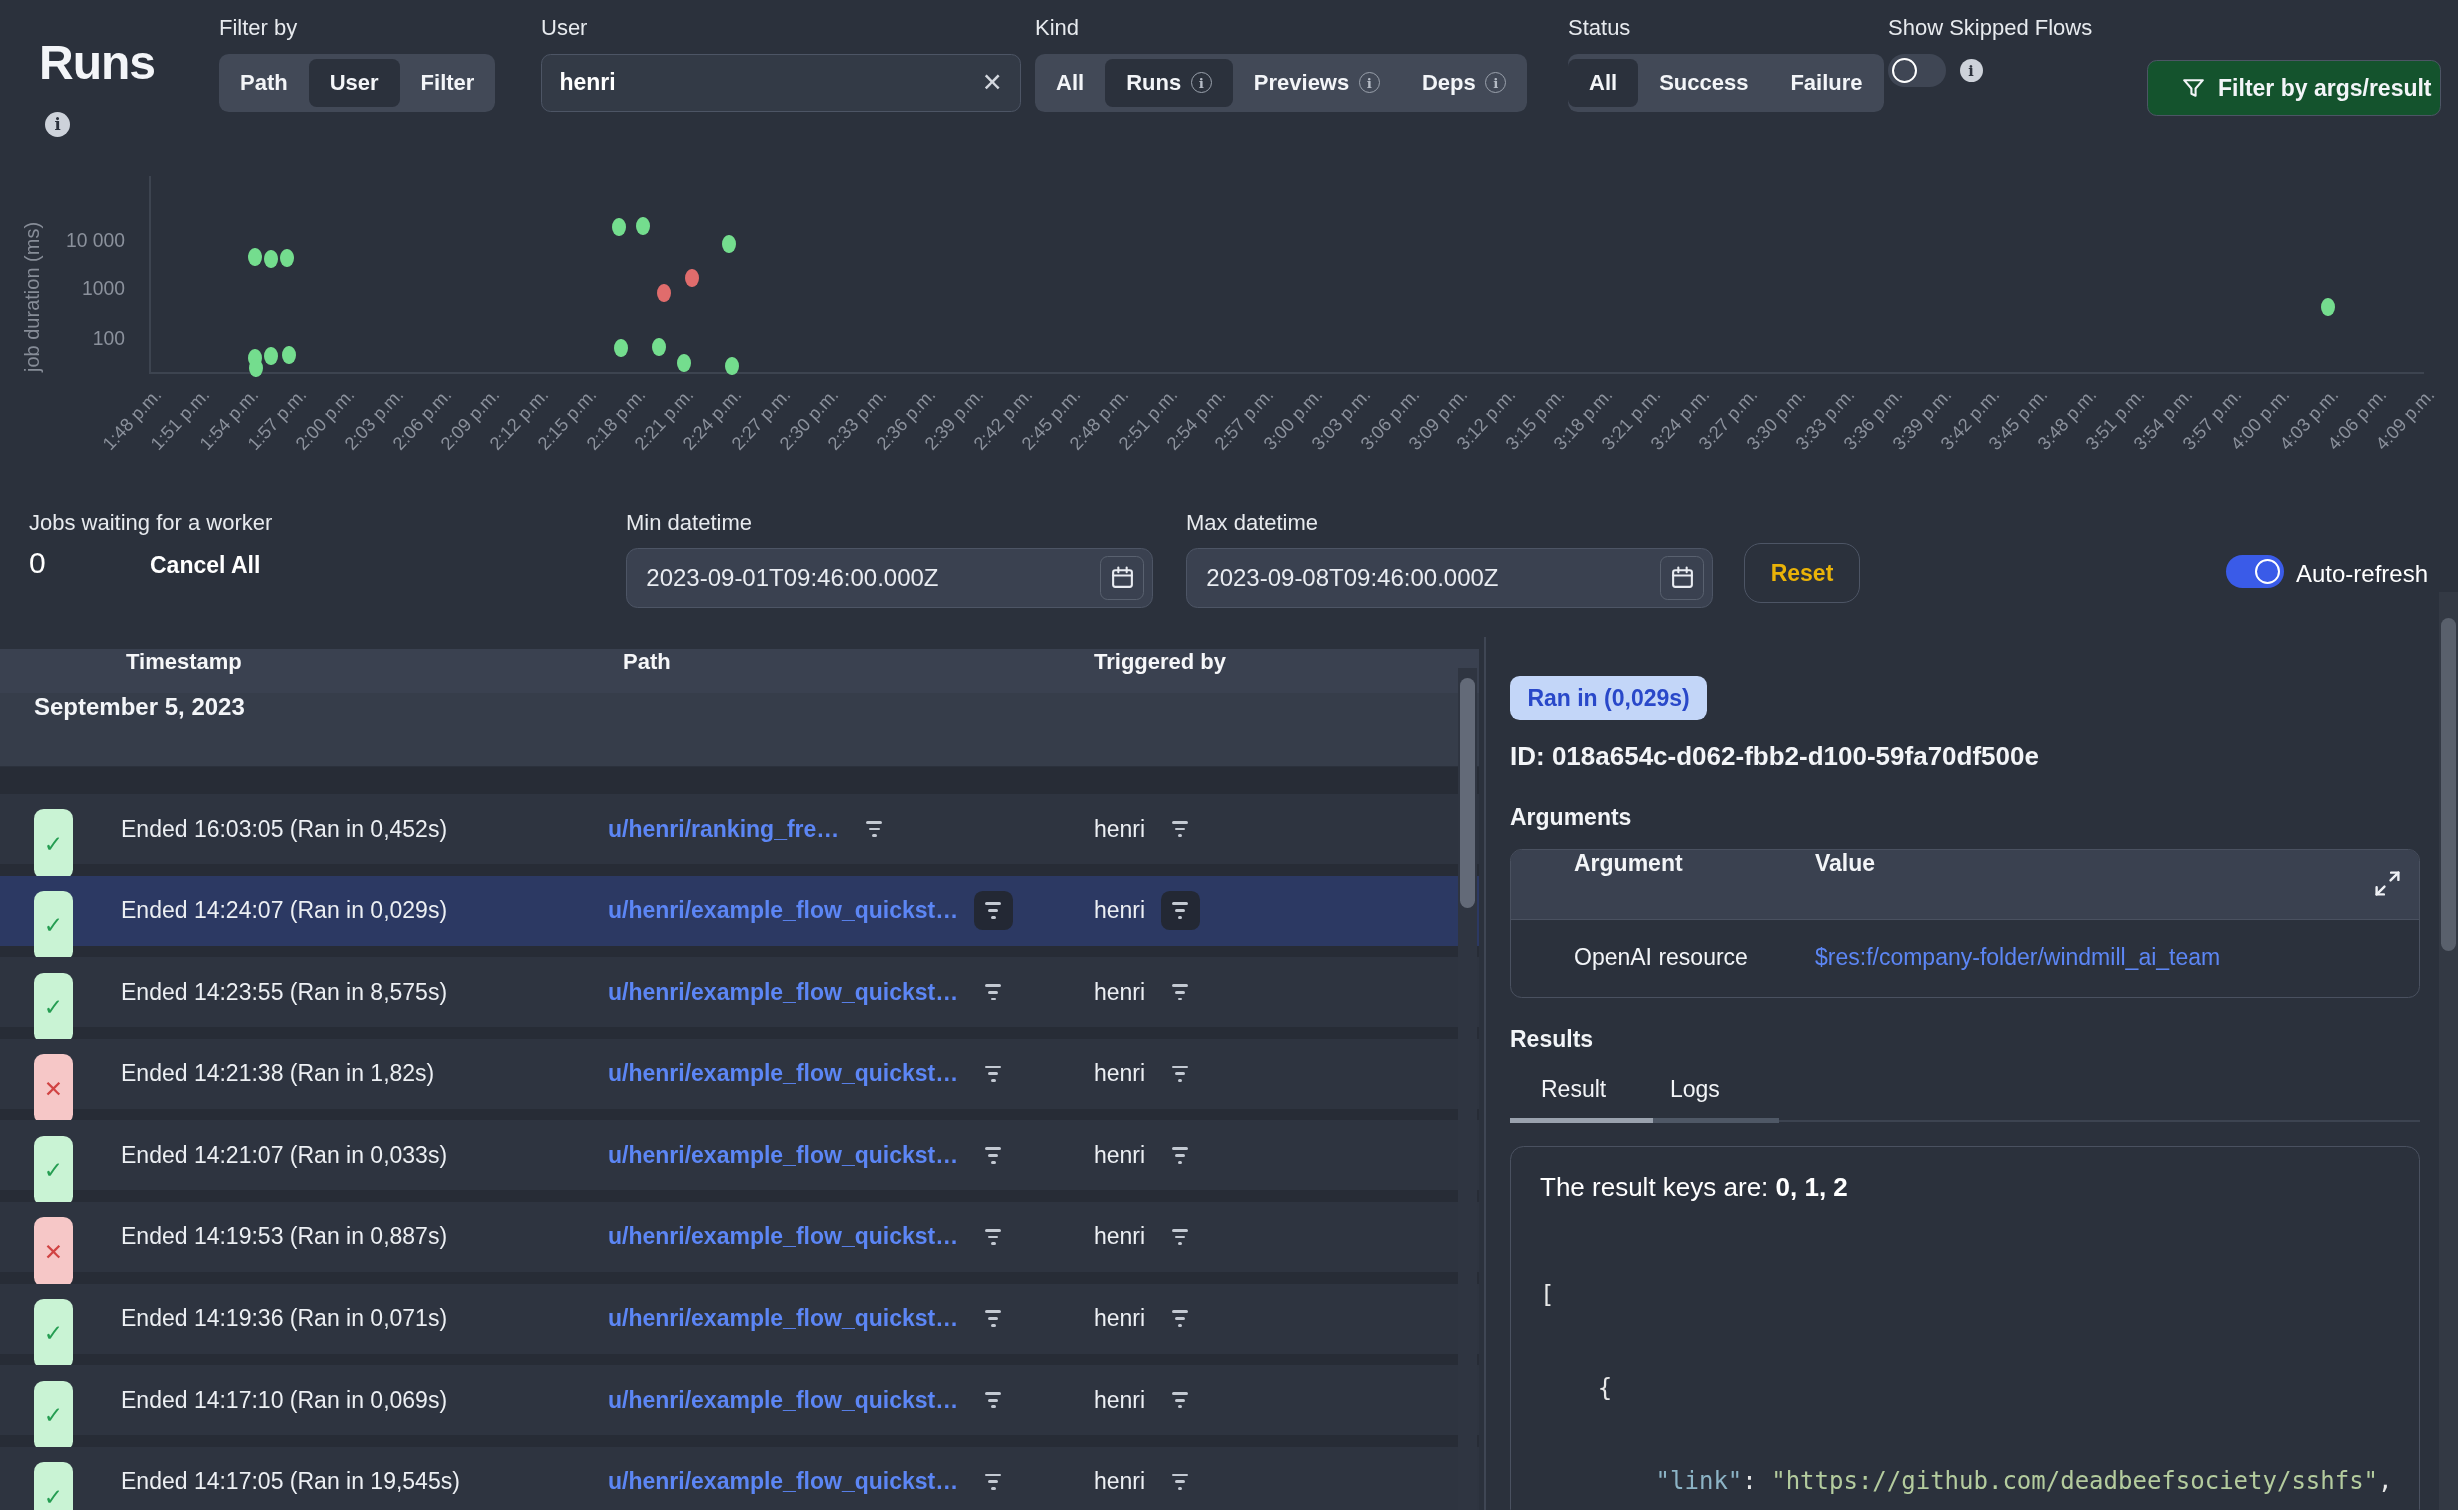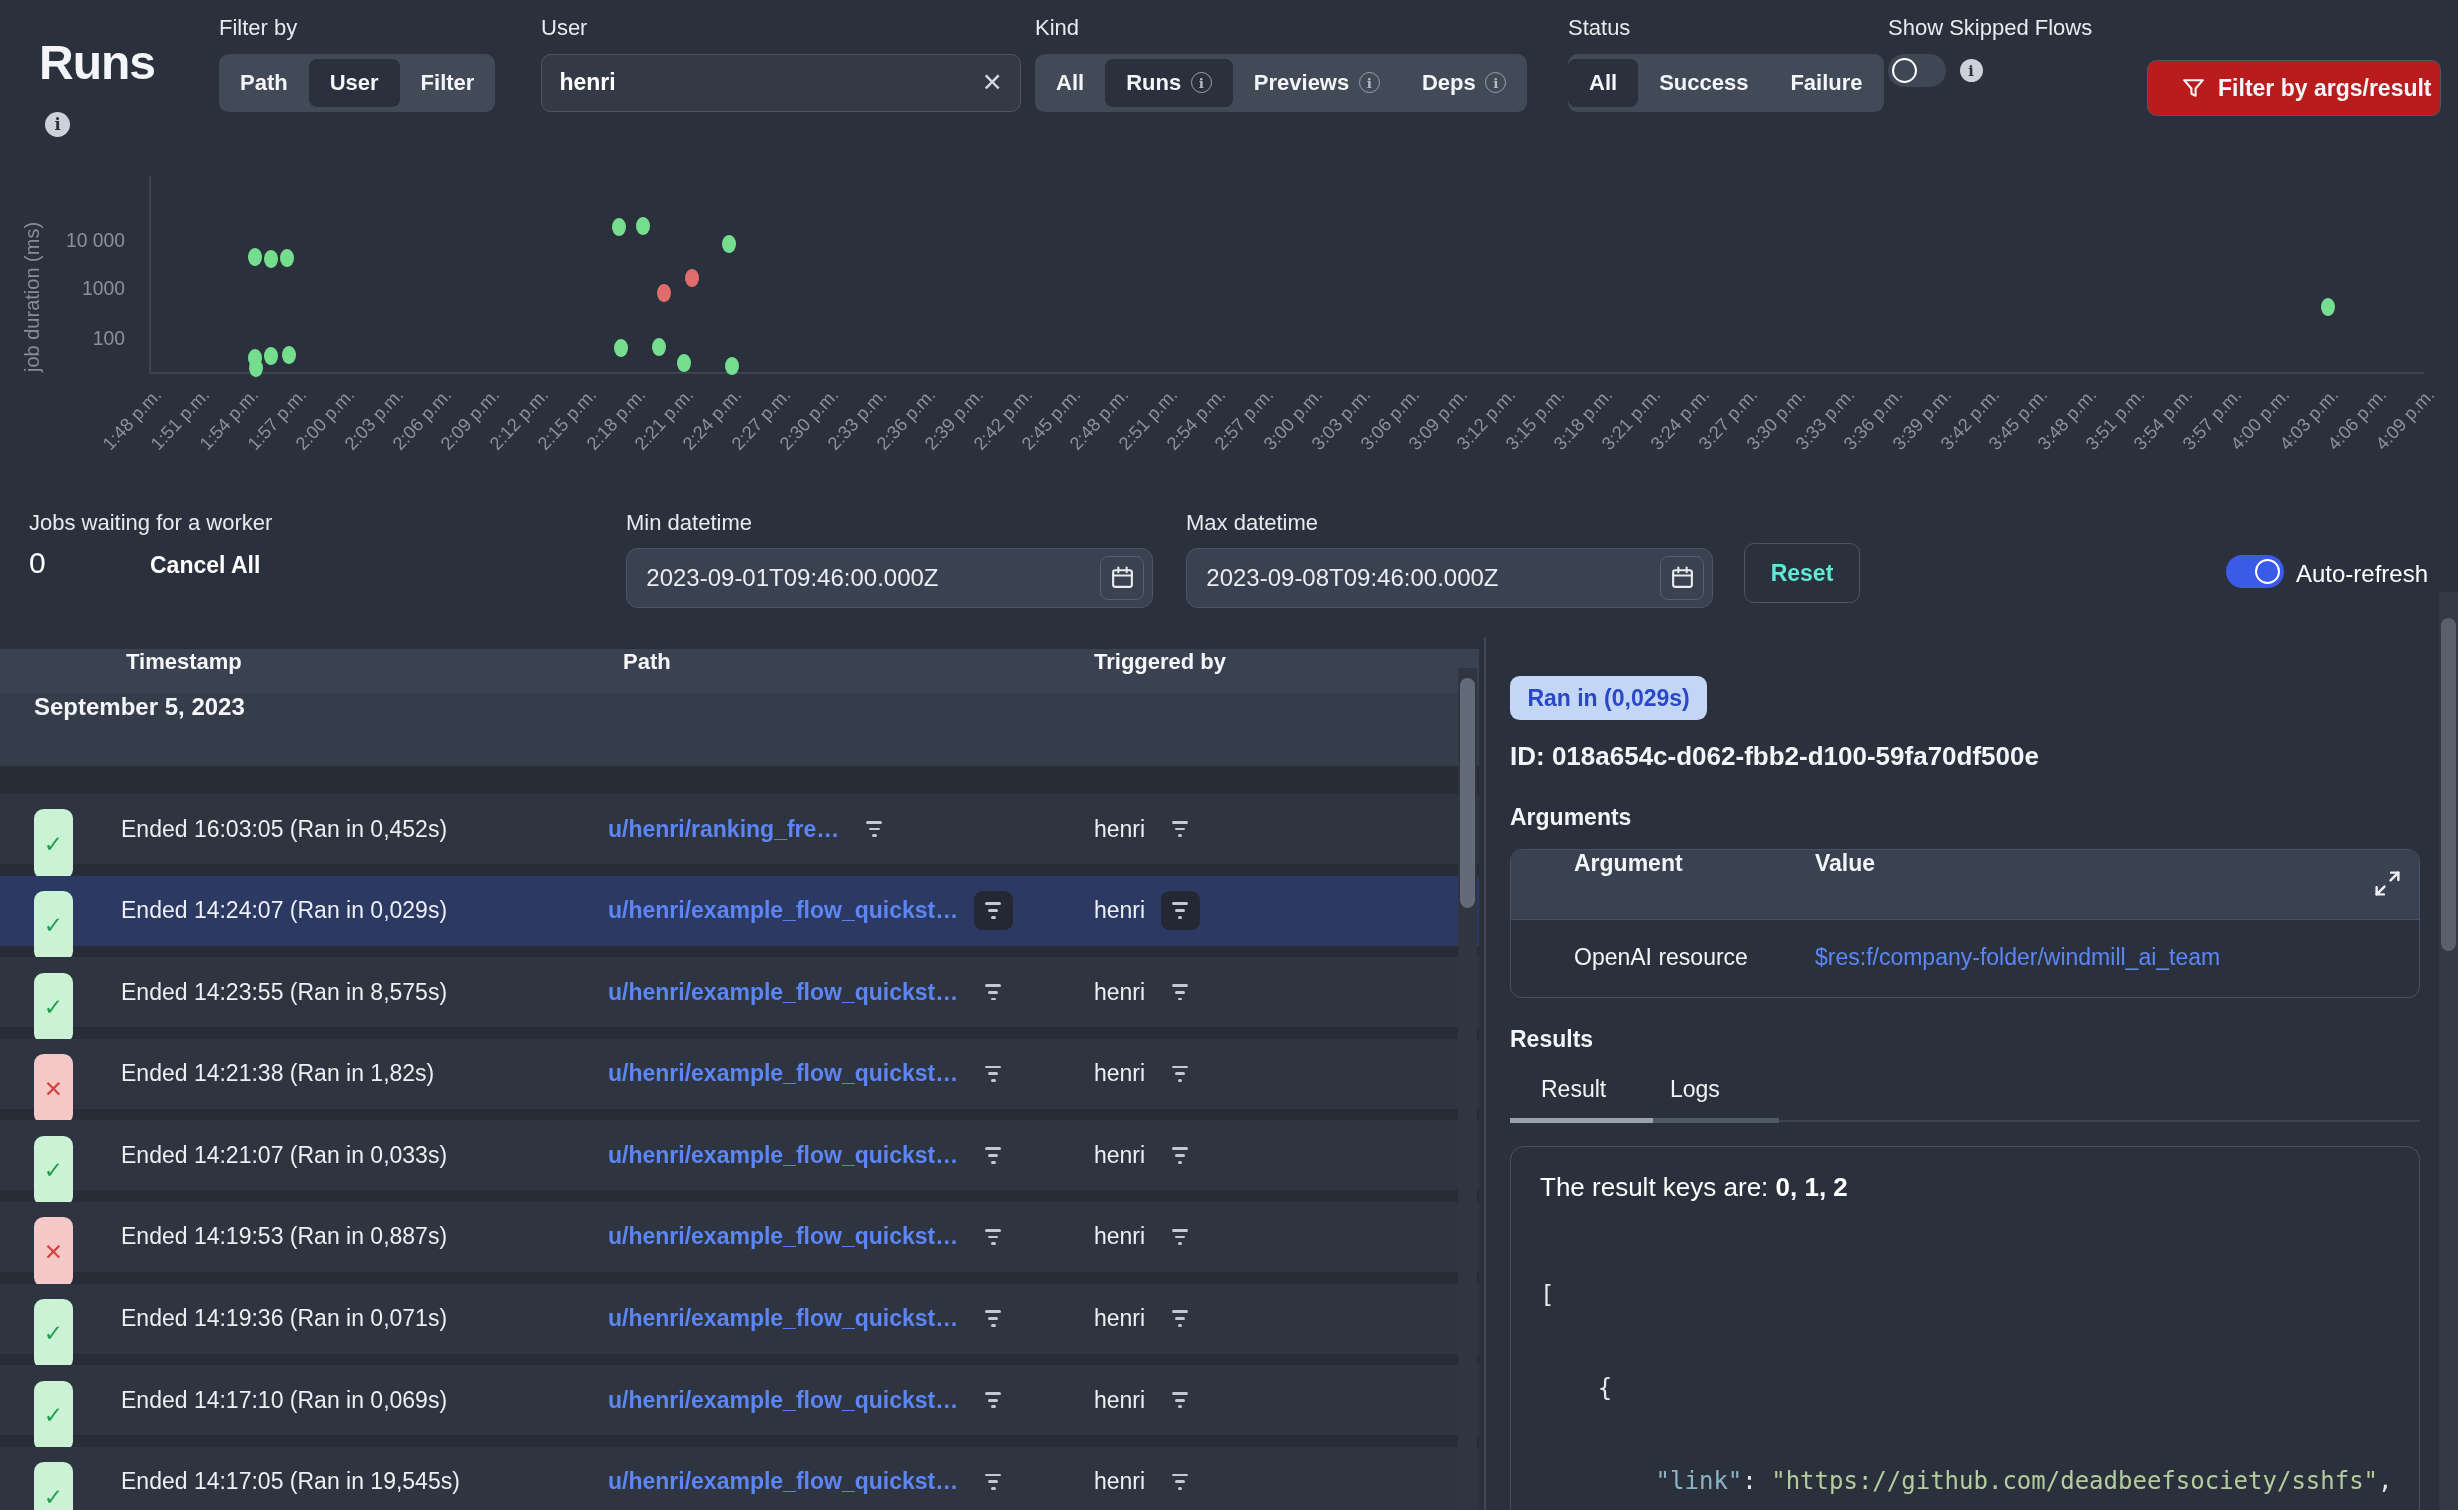--- a/index.html
+++ b/index.html
@@ -56,21 +56,21 @@
     position:absolute; top:3.9px; width:25px; height:25px; border-radius:50%;
     border:2.9px solid #ffffff; background:transparent;
   }
   .switch.off .knob { left:3.9px; }
   .switch.on  { background:#3a5be8; }
   .switch.on .knob { right:3.9px; }
 
   .args-btn {
     left:2147px; top:60px; height:56px; width:294px;
     display:flex; align-items:center; justify-content:center; gap:11.6px;
-    background:#b91c1c; border:1.9px solid #4d5565; border-radius:9.7px;
+    background:#14532d; border:1.9px solid #4d5565; border-radius:9.7px;
     color:#f3f5f8; font:600 23px "Liberation Sans","DejaVu Sans",sans-serif; cursor:pointer;padding-left:25px;
   }
 
   
   #chart-layer { left:0; top:0; width:2458px; height:521px; }
   .ylab {
     position:absolute; left:21px; top:372px; transform-origin:0 0; transform:rotate(-90deg);
     font-size:20px; color:#878d98; white-space:nowrap;
   }
   .ytick { position:absolute; width:77px; text-align:right; font-size:19.3px; color:#8b919c; }
@@ -97,22 +97,22 @@
   .dt-input input {
     flex:1; background:transparent; border:none; outline:none;
     color:#e9ecf1; font:400 24px "Liberation Sans","DejaVu Sans",sans-serif;
   }
   .cal-btn {
     width:44px; height:44px; border-radius:7.7px; border:1.9px solid #59616f; background:transparent;
     display:flex; align-items:center; justify-content:center; cursor:pointer; color:#e9ecf1;
   }
   .plain-btn {
     position:absolute; display:flex; align-items:center; justify-content:center;
-    background:transparent; border:1.9px solid #4d5565; border-radius:10px;
-    color:#5eead4; font:700 23px "Liberation Sans","DejaVu Sans",sans-serif; cursor:pointer;
+    background:transparent; border:1.9px solid #4d5565; border-radius:17px;
+    color:#eab308; font:700 23px "Liberation Sans","DejaVu Sans",sans-serif; cursor:pointer;
   }
   .reset-btn { left:1744px; top:543px; width:116px; height:60px; }
   .last-runs-btn { left:1877px; top:543px; width:326px; height:60px; padding:0; }
   .last-runs-btn .lr-main { display:flex; align-items:center; gap:13.5px; padding:0 17.4px; flex:1; height:100%; }
   .last-runs-btn .lr-divider { width:1.9px; height:100%; background:#4d5565; }
   .last-runs-btn .lr-chev { width:60px; height:100%; display:flex; align-items:center; justify-content:center; }
   .auto-switch { left:2226px; top:555px; }
   .auto-label { left:2296px; top:560px; font-size:24px; color:#ffffff; }
 
   

